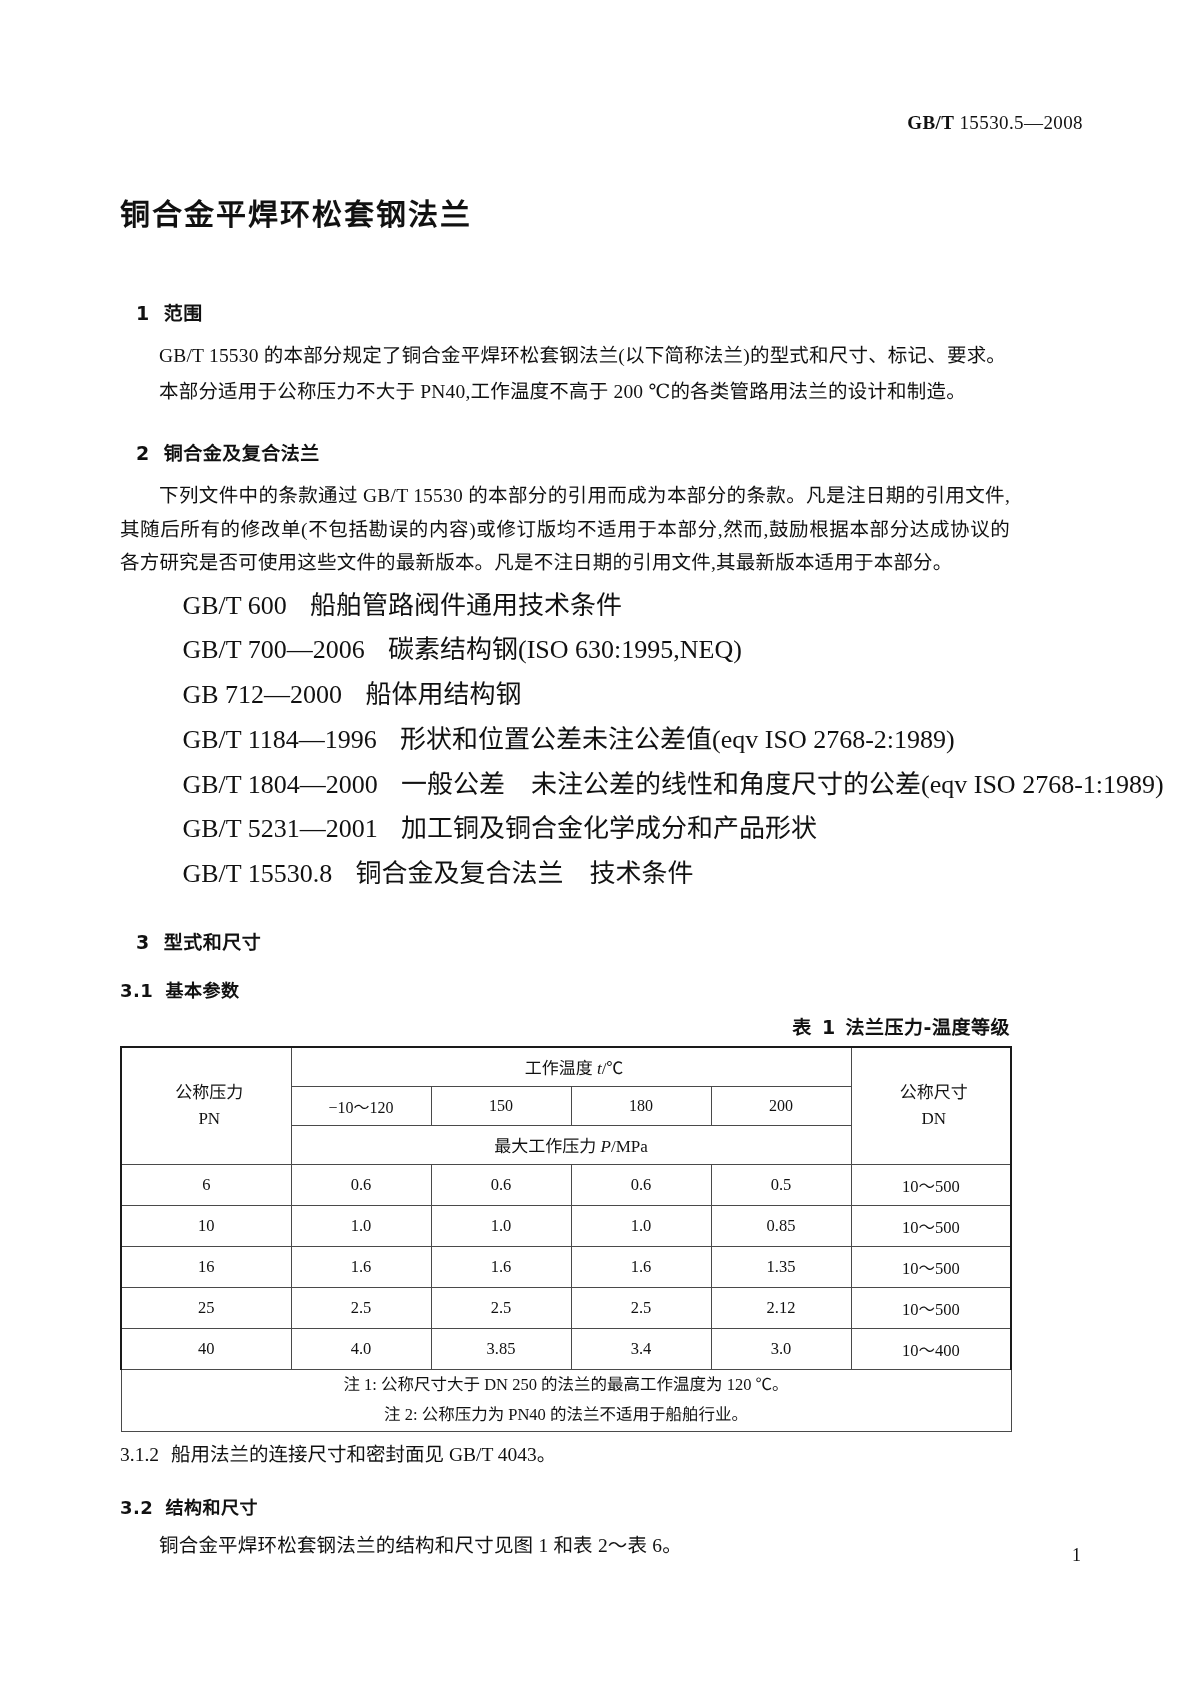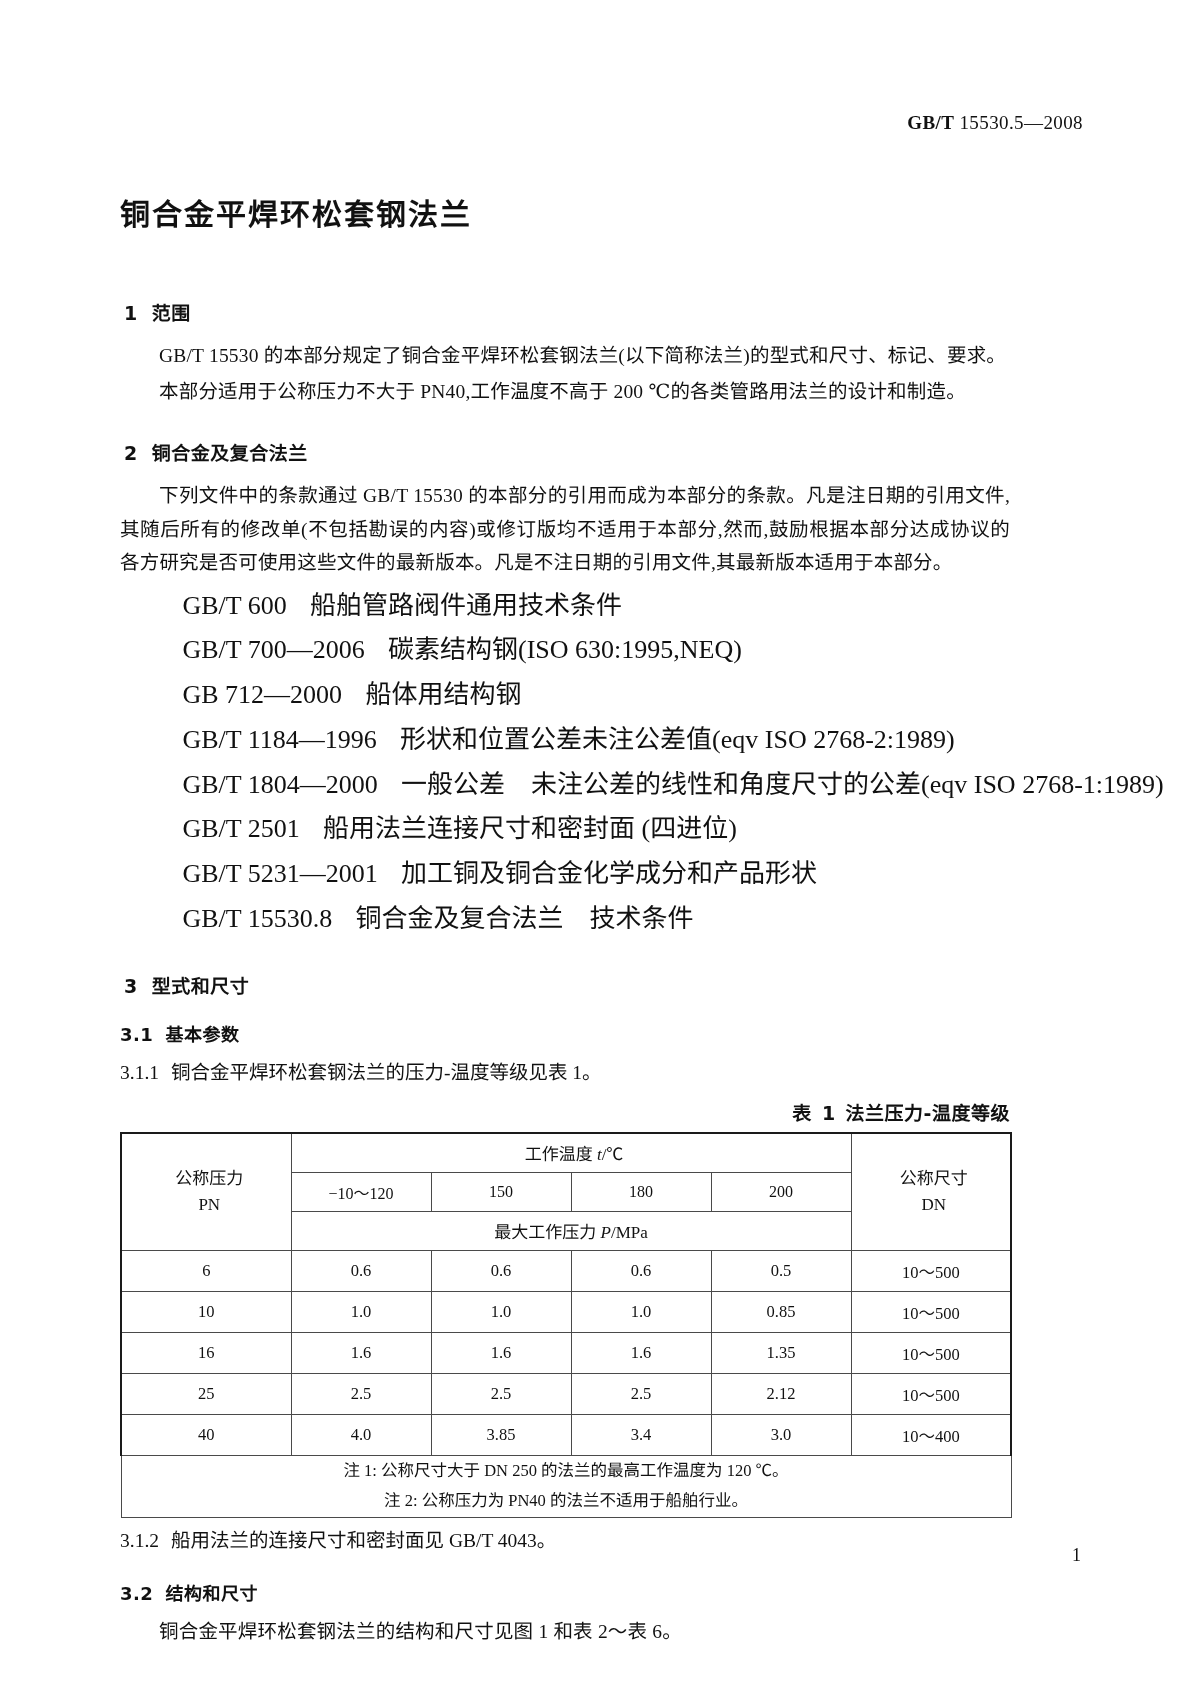--- a/index.html
+++ b/index.html
@@ -54,21 +54,21 @@
     font-weight: bold;
     font-size: 30px;
     letter-spacing: 2px;
     margin: 0 0 64px 0;
   }
 
   h2.clause {
     font-family: "DejaVu Sans", "Liberation Sans", sans-serif;
     font-weight: bold;
     font-size: 19px;
-    margin: 30px 0 14px 4px;
+    margin: 30px 0 14px 16px;
     letter-spacing: 0.5px;
   }
   h2.clause .num { margin-right: 14px; }
 
   h3.subclause {
     font-family: "DejaVu Sans", "Liberation Sans", sans-serif;
     font-weight: bold;
     font-size: 18px;
     margin: 22px 0 10px 0;
     letter-spacing: 0.5px;
@@ -214,41 +214,35 @@
       <li>
         <span class="code">GB 712—2000</span><span>船体用结构钢</span>
       </li>
       <li>
         <span class="code">GB/T 1184—1996</span><span>形状和位置公差未注公差值(eqv ISO 2768-2:1989)</span>
       </li>
       <li>
         <span class="code">GB/T 1804—2000</span><span>一般公差　未注公差的线性和角度尺寸的公差(eqv ISO 2768-1:1989)</span>
       </li>
       <li>
-        <span class="code">GB/T 2501</span><span>船用法兰连接尺寸和密封面 (四进位)</span>
-      </li>
-      <li>
         <span class="code">GB/T 5231—2001</span><span>加工铜及铜合金化学成分和产品形状</span>
       </li>
       <li>
         <span class="code">GB/T 15530.8</span><span>铜合金及复合法兰　技术条件</span>
       </li>
     </ul>
 
     <h2 class="clause">
       <span class="num">3</span><span>型式和尺寸</span>
     </h2>
 
     <h3 class="subclause">
       <span class="num">3.1</span><span>基本参数</span>
     </h3>
 
-    <p class="numbered">
-      <span class="num">3.1.1</span><span>铜合金平焊环松套钢法兰的压力-温度等级见表 1。</span>
-    </p>
 
     <div class="table-caption">
       <span>表</span><span class="cap-num">1</span><span>法兰压力-温度等级</span>
     </div>
 
     <table class="spec">
       <colgroup>
         <col style="width:170px">
         <col style="width:140px">
         <col style="width:140px">

